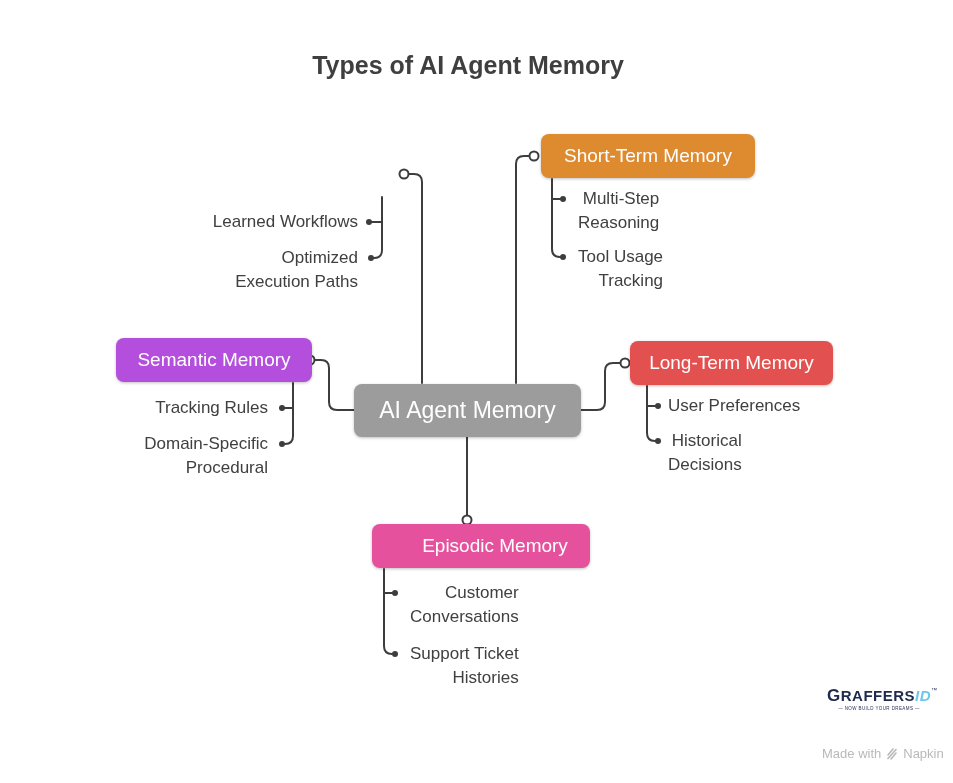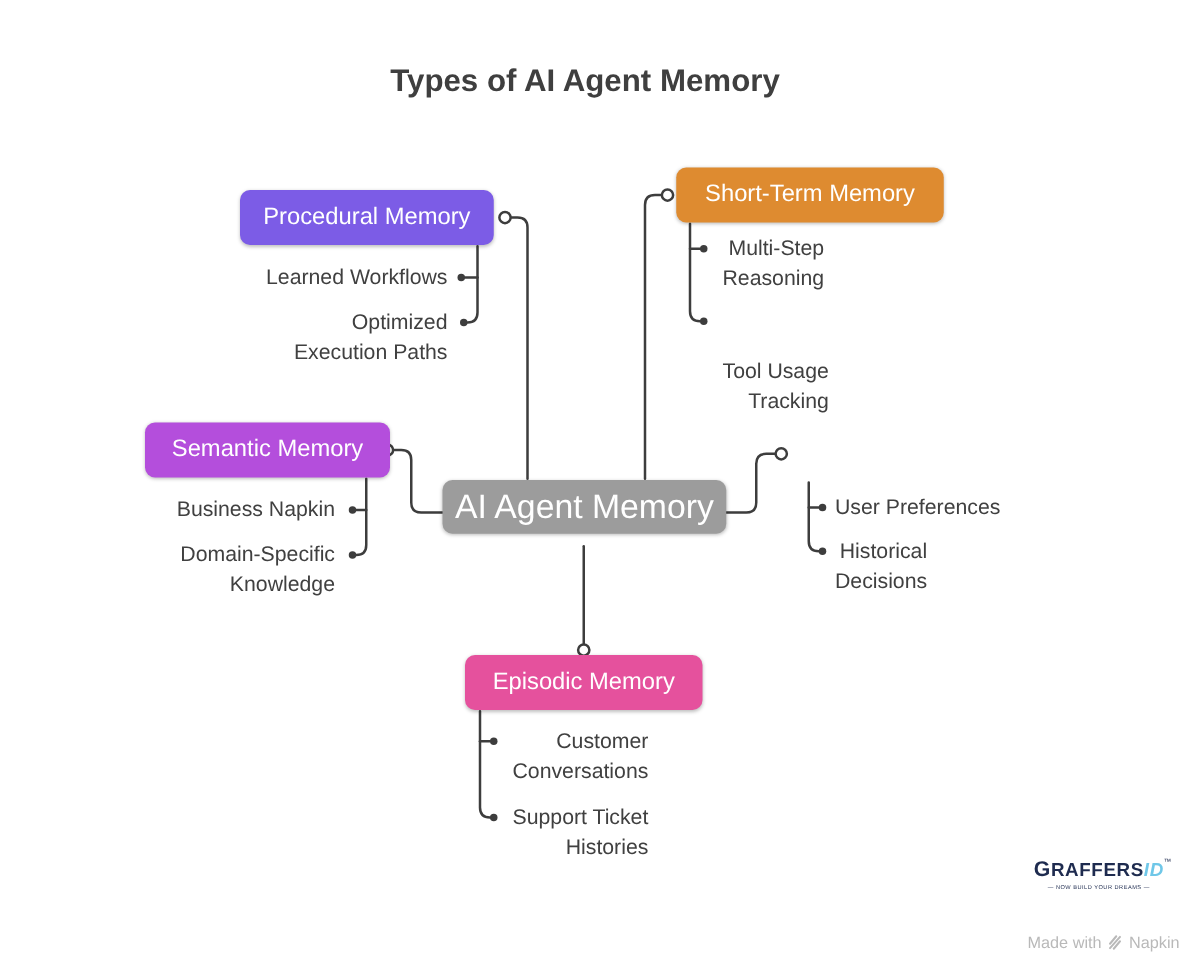--- a/index.html
+++ b/index.html
@@ -55,22 +55,22 @@
     color: #ffffff;
     font-size: 19px;
     font-weight: 500;
     display: flex;
     align-items: center;
     justify-content: center;
     box-shadow: 0 1px 3px rgba(0,0,0,0.25);
     white-space: nowrap;
   }
   .node.center-node {
-    height: 43px;
-    font-size: 27px;
+    height: 53px;
+    font-size: 23px;
     border-radius: 8px;
   }
   .child-label {
     position: absolute;
     font-size: 17px;
     line-height: 24px;
     color: #404040;
     white-space: pre-line;
   }
   .child-label.align-right { text-align: right; }
@@ -172,47 +172,47 @@
       <path d="M 384 593 L 392 593"></path>
       <circle class="dot" cx="395" cy="593" r="3"></circle>
       <circle class="dot" cx="395" cy="654" r="3"></circle>
     </g>
   </svg>
 
   <div class="node center-node" style="left: 354px; top: 384px; width: 227px; background-color: rgb(156, 156, 156);">
     <span>AI Agent Memory</span>
   </div>
 
-  <div class="node" style="left: 192px; top: 152px; width: 203px; background-color: rgb(124, 92, 230);">
-    <span>Procedural Memory</span>
-  </div>
   <div class="child-label align-right" style="right:595px; top:246px;">Optimized
 Execution Paths</div>
   <div class="child-label align-right" style="right:595px; top:210px;">Learned Workflows</div>
 
   <div class="node" style="left: 541px; top: 134px; width: 214px; background-color: rgb(222, 139, 48);">
     <span>Short-Term Memory</span>
   </div>
   <div class="child-label align-left" style="left:578px; top:187px;">Multi-Step
 Reasoning</div>
-  <div class="child-label align-left" style="left:578px; top:245px;margin-top:40px;">Tool Usage
+  <div class="child-label align-left" style="left:578px; top:245px;">Tool Usage
 Tracking</div>
 
   <div class="node" style="left: 116px; top: 338px; width: 196px; background-color: rgb(180, 78, 220);">
     <span>Semantic Memory</span>
   </div>
-  <div class="child-label align-right" style="right:685px; top:396px;">Business Napkin</div>
+  <div class="child-label align-right" style="right:685px; top:396px;">Tracking Rules</div>
   <div class="child-label align-right" style="right:685px; top:432px;">Domain-Specific
-Knowledge</div>
-
+Procedural</div>
+
+  <div class="node" style="left: 630px; top: 341px; width: 203px; background-color: rgb(227, 80, 80);">
+    <span>Long-Term Memory</span>
+  </div>
   <div class="child-label align-left" style="left:668px; top:394px;">User Preferences</div>
   <div class="child-label align-left" style="left:668px; top:429px;">Historical
 Decisions</div>
 
-  <div class="node" style="left: 372px; top: 524px; width: 190px; background-color: rgb(229, 81, 157);">
+  <div class="node" style="left: 372px; top: 524px; width: 190px; background-color: rgb(229, 81, 157); padding-left: 28px;">
     <span>Episodic Memory</span>
   </div>
   <div class="child-label align-left" style="left:410px; top:642px;">Support Ticket
 Histories</div>
   <div class="child-label align-left" style="left:410px; top:581px;">Customer
 Conversations</div>
 
   <div class="logo">
     <div class="logo-main">
       <span class="logo-g">G</span><span class="logo-rest">RAFFERS</span><span class="logo-id">ID</span><span class="logo-tm">™</span>

